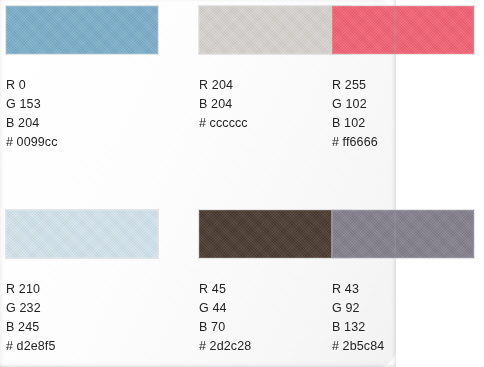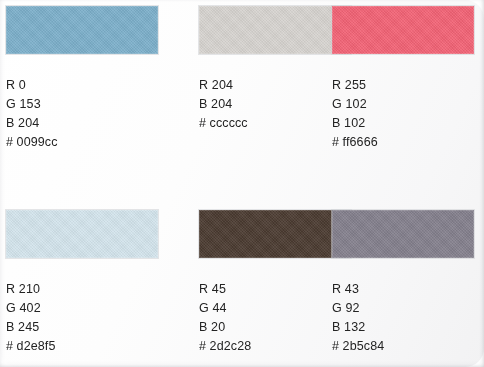--- a/index.html
+++ b/index.html
@@ -10,21 +10,21 @@
     width: 484px;
     height: 367px;
     overflow: hidden;
     font-family: "Liberation Sans", sans-serif;
     background: #ffffff;
   }
 
   
   #page {
     position: relative;
-    width: 484px;
+    width: 396px;
     height: 367px;
     background:
       linear-gradient(115deg, #ffffff 0%, #fdfdfd 40%, #f7f7f8 78%, #f2f2f3 100%);
     box-sizing: border-box;
     border-radius: 19px;
   }
 
   
   #page::after {
     content: "";
@@ -113,32 +113,32 @@
         <div>G 102</div>
         <div>B 102</div>
         <div class="hex"># ff6666</div>
       </div>
     </div>
 
     <div class="cell c0 r1">
       <div class="swatch" style="background-color: rgb(211, 228, 236);"></div>
       <div class="labels">
         <div>R 210</div>
-        <div>G 402</div>
+        <div>G 232</div>
         <div>B 245</div>
         <div class="hex"># d2e8f5</div>
       </div>
     </div>
 
     <div class="cell c1 r1">
       <div class="swatch" style="background-color: rgb(74, 58, 48);"></div>
       <div class="labels">
         <div>R 45</div>
         <div>G 44</div>
-        <div>B 20</div>
+        <div>B 70</div>
         <div class="hex"># 2d2c28</div>
       </div>
     </div>
 
     <div class="cell c2 r1">
       <div class="swatch" style="background-color: rgb(131, 127, 140);"></div>
       <div class="labels">
         <div>R 43</div>
         <div>G 92</div>
         <div>B 132</div>

